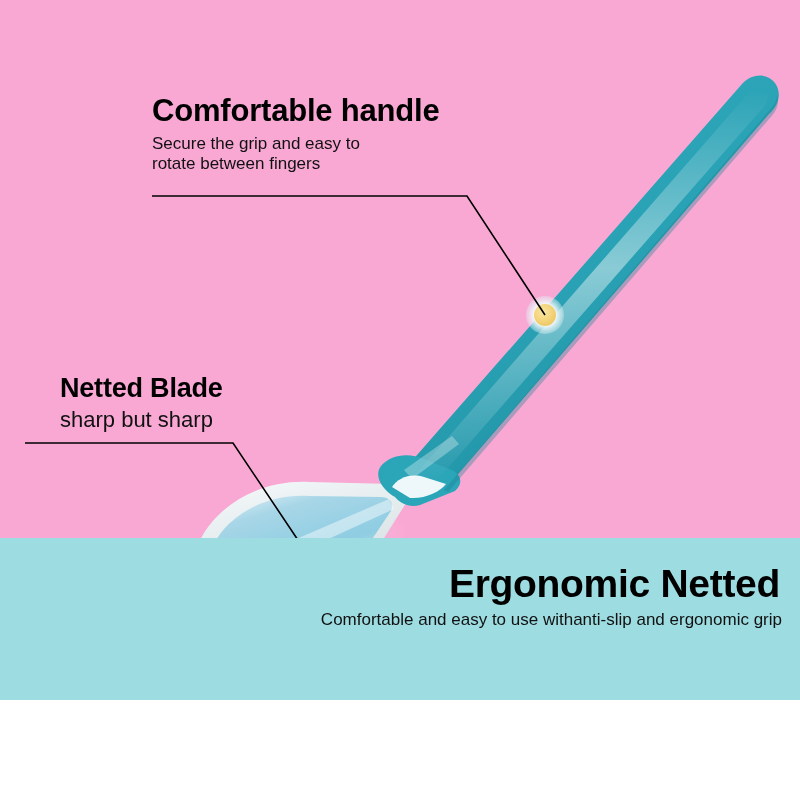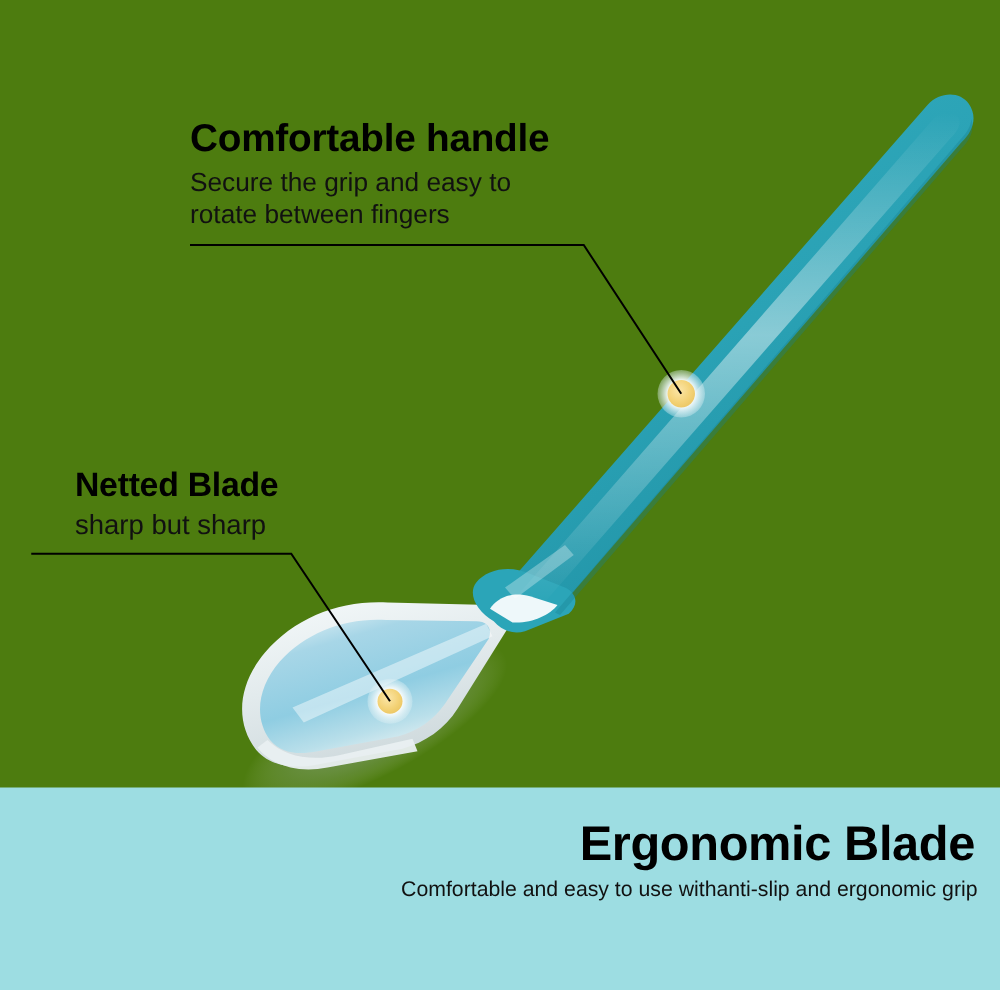--- a/index.html
+++ b/index.html
@@ -3,23 +3,23 @@
 <meta charset="utf-8">
 <style>
   html, body {
     margin: 0;
     padding: 0;
     background: #ffffff;
   }
   #page {
     position: relative;
     width: 800px;
-    height: 792px;
+    height: 700px;
     overflow: hidden;
-    background: #4d7c0f;
+    background: #f9a8d4;
     font-family: "Liberation Sans", sans-serif;
     -webkit-font-smoothing: antialiased;
   }
 
   
   #product-stage {
     position: absolute;
     left: 0; top: 0;
     width: 800px; height: 800px;
   }
@@ -35,21 +35,21 @@
     letter-spacing: -0.2px;
   }
   .callout-sub {
     color: #111111;
     line-height: 1.22;
     white-space: pre-line;
   }
 
   #callout-handle { left: 152px; top: 95px; }
   #callout-handle .callout-title { font-size: 31px; }
-  #callout-handle .callout-sub  { font-size: 21px; margin-top: 6px; }
+  #callout-handle .callout-sub  { font-size: 17px; margin-top: 6px; }
 
   #callout-blade { left: 60px; top: 374px; }
   #callout-blade .callout-title { font-size: 27px; }
   #callout-blade .callout-sub  { font-size: 22px; margin-top: 5px; }
 
   
   #leaders {
     position: absolute;
     left: 0; top: 0;
     width: 800px; height: 800px;
@@ -210,17 +210,17 @@
     <div class="callout-sub">Secure the grip and easy to
 rotate between fingers</div>
   </div>
 
   <div class="callout" id="callout-blade">
     <div class="callout-title">Netted Blade</div>
     <div class="callout-sub">sharp but sharp</div>
   </div>
 
   <div id="bottom-banner">
-    <div id="banner-title">Ergonomic Blade</div>
+    <div id="banner-title">Ergonomic Netted</div>
     <div id="banner-sub">Comfortable and easy to use withanti-slip and ergonomic grip</div>
   </div>
 
 </div>
 
 </body></html>

